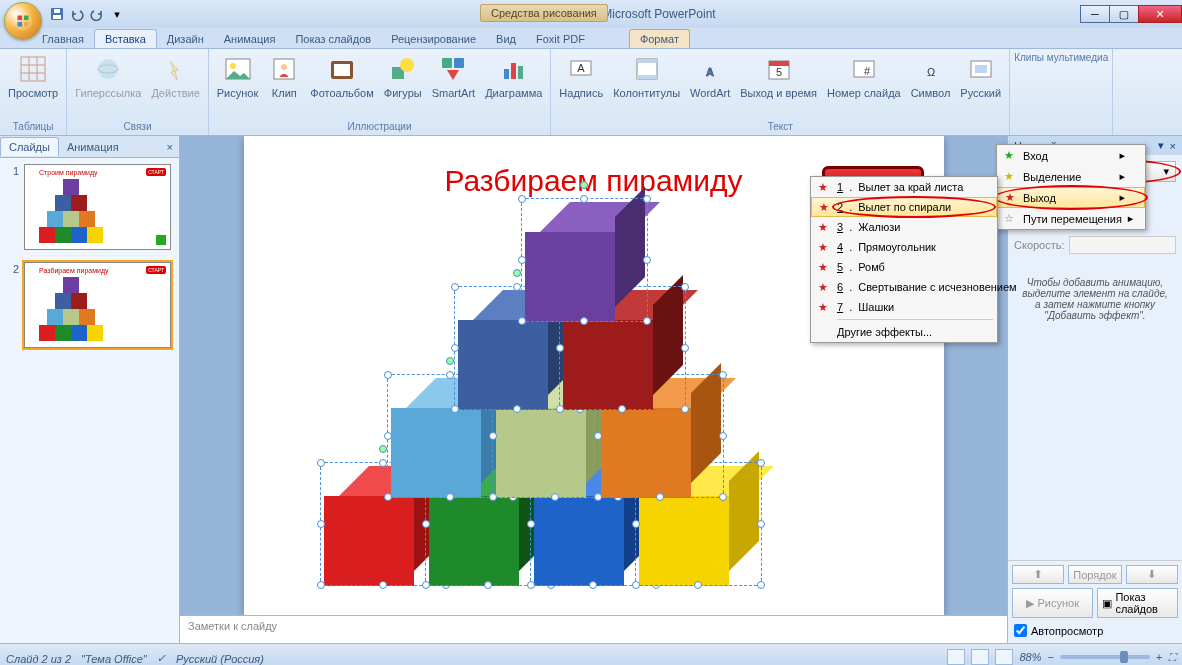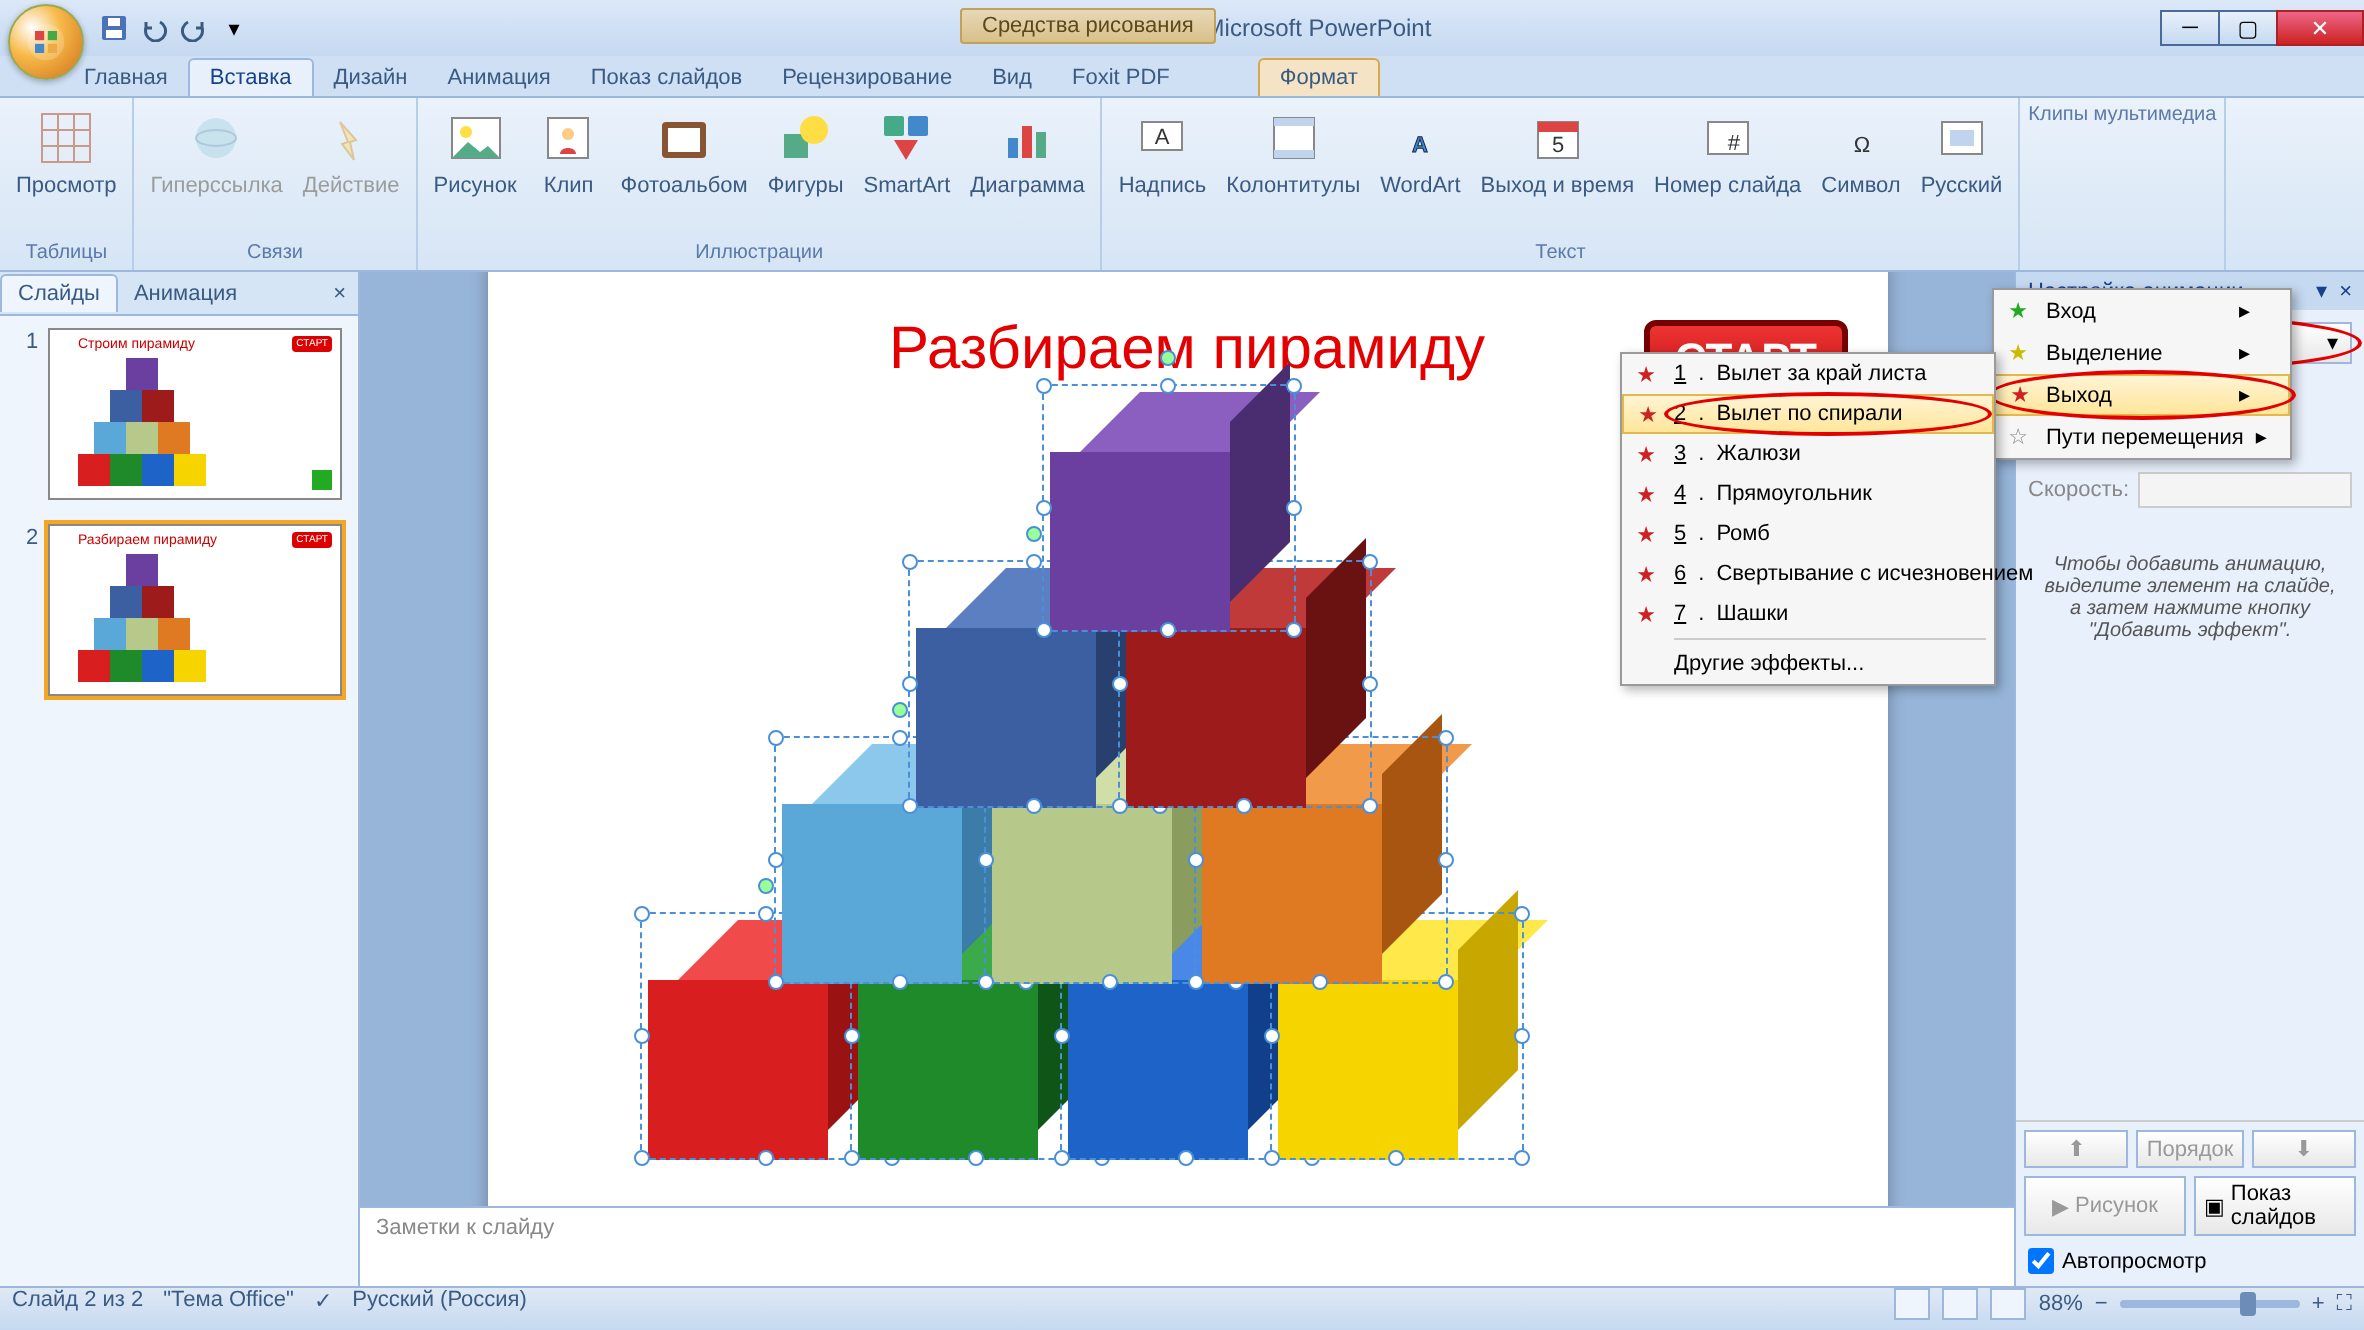--- a/index.html
+++ b/index.html
@@ -56,21 +56,21 @@
 .start-btn { position:absolute; top:30px; right:20px; background:linear-gradient(#e33,#b11); color:#fff; border:3px solid #700; border-radius:6px; padding:4px 12px; font-size:22px; font-weight:bold; }
 .cubes { position:absolute; left:80px; top:100px; width:540px; height:350px; }
 .cube { position:absolute; }
 .cube .top { position:absolute; width:90px; height:30px; transform:skewX(-45deg); transform-origin:bottom left; left:15px; top:-30px; }
 .cube .side { position:absolute; width:30px; height:90px; transform:skewY(-45deg); transform-origin:top left; left:90px; top:-15px; }
 .cube .front { width:90px; height:90px; }
 .sel-handles { position:absolute; border:1px dashed #4a90d9; }
 .handle { width:8px; height:8px; background:#fff; border:1px solid #4a90d9; border-radius:50%; position:absolute; }
 
 
-.notes { height: 40px; background: #fff; border-top: 1px solid #9db8dc; padding: 4px 8px; color: #888; }
+.notes { height: 28px; background: #fff; border-top: 1px solid #9db8dc; padding: 4px 8px; color: #888; }
 
 
 .anim-pane { width: 175px; background: #e8f0fb; border-left: 1px solid #9db8dc; display: flex; flex-direction: column; }
 .anim-header { background: #c5d9f1; padding: 3px 6px; color: #15428b; display:flex; align-items:center; }
 .anim-header .x { margin-left:auto; }
 .anim-body { padding: 6px; flex:1; }
 .add-effect-btn { width: 100%; background: linear-gradient(#fefefe,#e8e8e8); border: 1px solid #9db8dc; padding: 3px 6px; display: flex; align-items: center; gap: 4px; position:relative; }
 .add-effect-btn .star{ color:#c4a200; }
 .oval-red { border:2px solid #e40000; border-radius:50%; position:absolute; }
 .add-effect-btn .chev { margin-left:auto; }
@@ -84,21 +84,21 @@
 
 .submenu { position: absolute; background: #f6f6f6; border: 1px solid #9a9a9a; box-shadow: 2px 2px 5px rgba(0,0,0,.3); z-index: 100; }
 .submenu-item { padding: 4px 20px 4px 26px; display: flex; align-items: center; gap: 6px; position:relative; white-space:nowrap; }
 .submenu-item:hover, .submenu-item.hl { background: linear-gradient(#fff4d4, #ffe69b); border:1px solid #e5b84a; padding:3px 19px 3px 25px; }
 .submenu-item .pre { position:absolute; left:4px; width:16px; height:16px; display:flex; align-items:center; justify-content:center; }
 .submenu-item .chev { margin-left:auto; }
 .submenu .sep { height:1px; background:#ccc; margin:2px 4px 2px 26px; }
 .submenu .u { text-decoration:underline; }
 
 
-.statusbar { height: 22px; background: linear-gradient(#dfe9f5,#c5d9f1); border-top:1px solid #9db8dc; display: flex; align-items: flex-start; padding: 0 6px; gap: 10px; color:#3b5a82; }
+.statusbar { height: 22px; background: linear-gradient(#dfe9f5,#c5d9f1); border-top:1px solid #9db8dc; display: flex; align-items: flex-end; padding: 0 6px; gap: 10px; color:#3b5a82;font-style:italic; }
 .statusbar .right { margin-left:auto; display:flex; align-items:center; gap:6px; }
 .view-btn { width:18px; height:16px; border:1px solid #9db8dc; background:#eef5fd; }
 .zoom-slider { width:90px; height:4px; background:#9db8dc; position:relative; border-radius:2px;}
 .zoom-thumb { width:8px; height:12px; background:#6b8db8; position:absolute; top:-4px; left:60px; border-radius:2px; }
 
 .mini-pyr { position:absolute; left:6px; bottom:4px; }
 .mc { position:absolute; width:16px; height:16px; }
 .mc::before{content:"";position:absolute;inset:0;}
 </style>
 </head>

